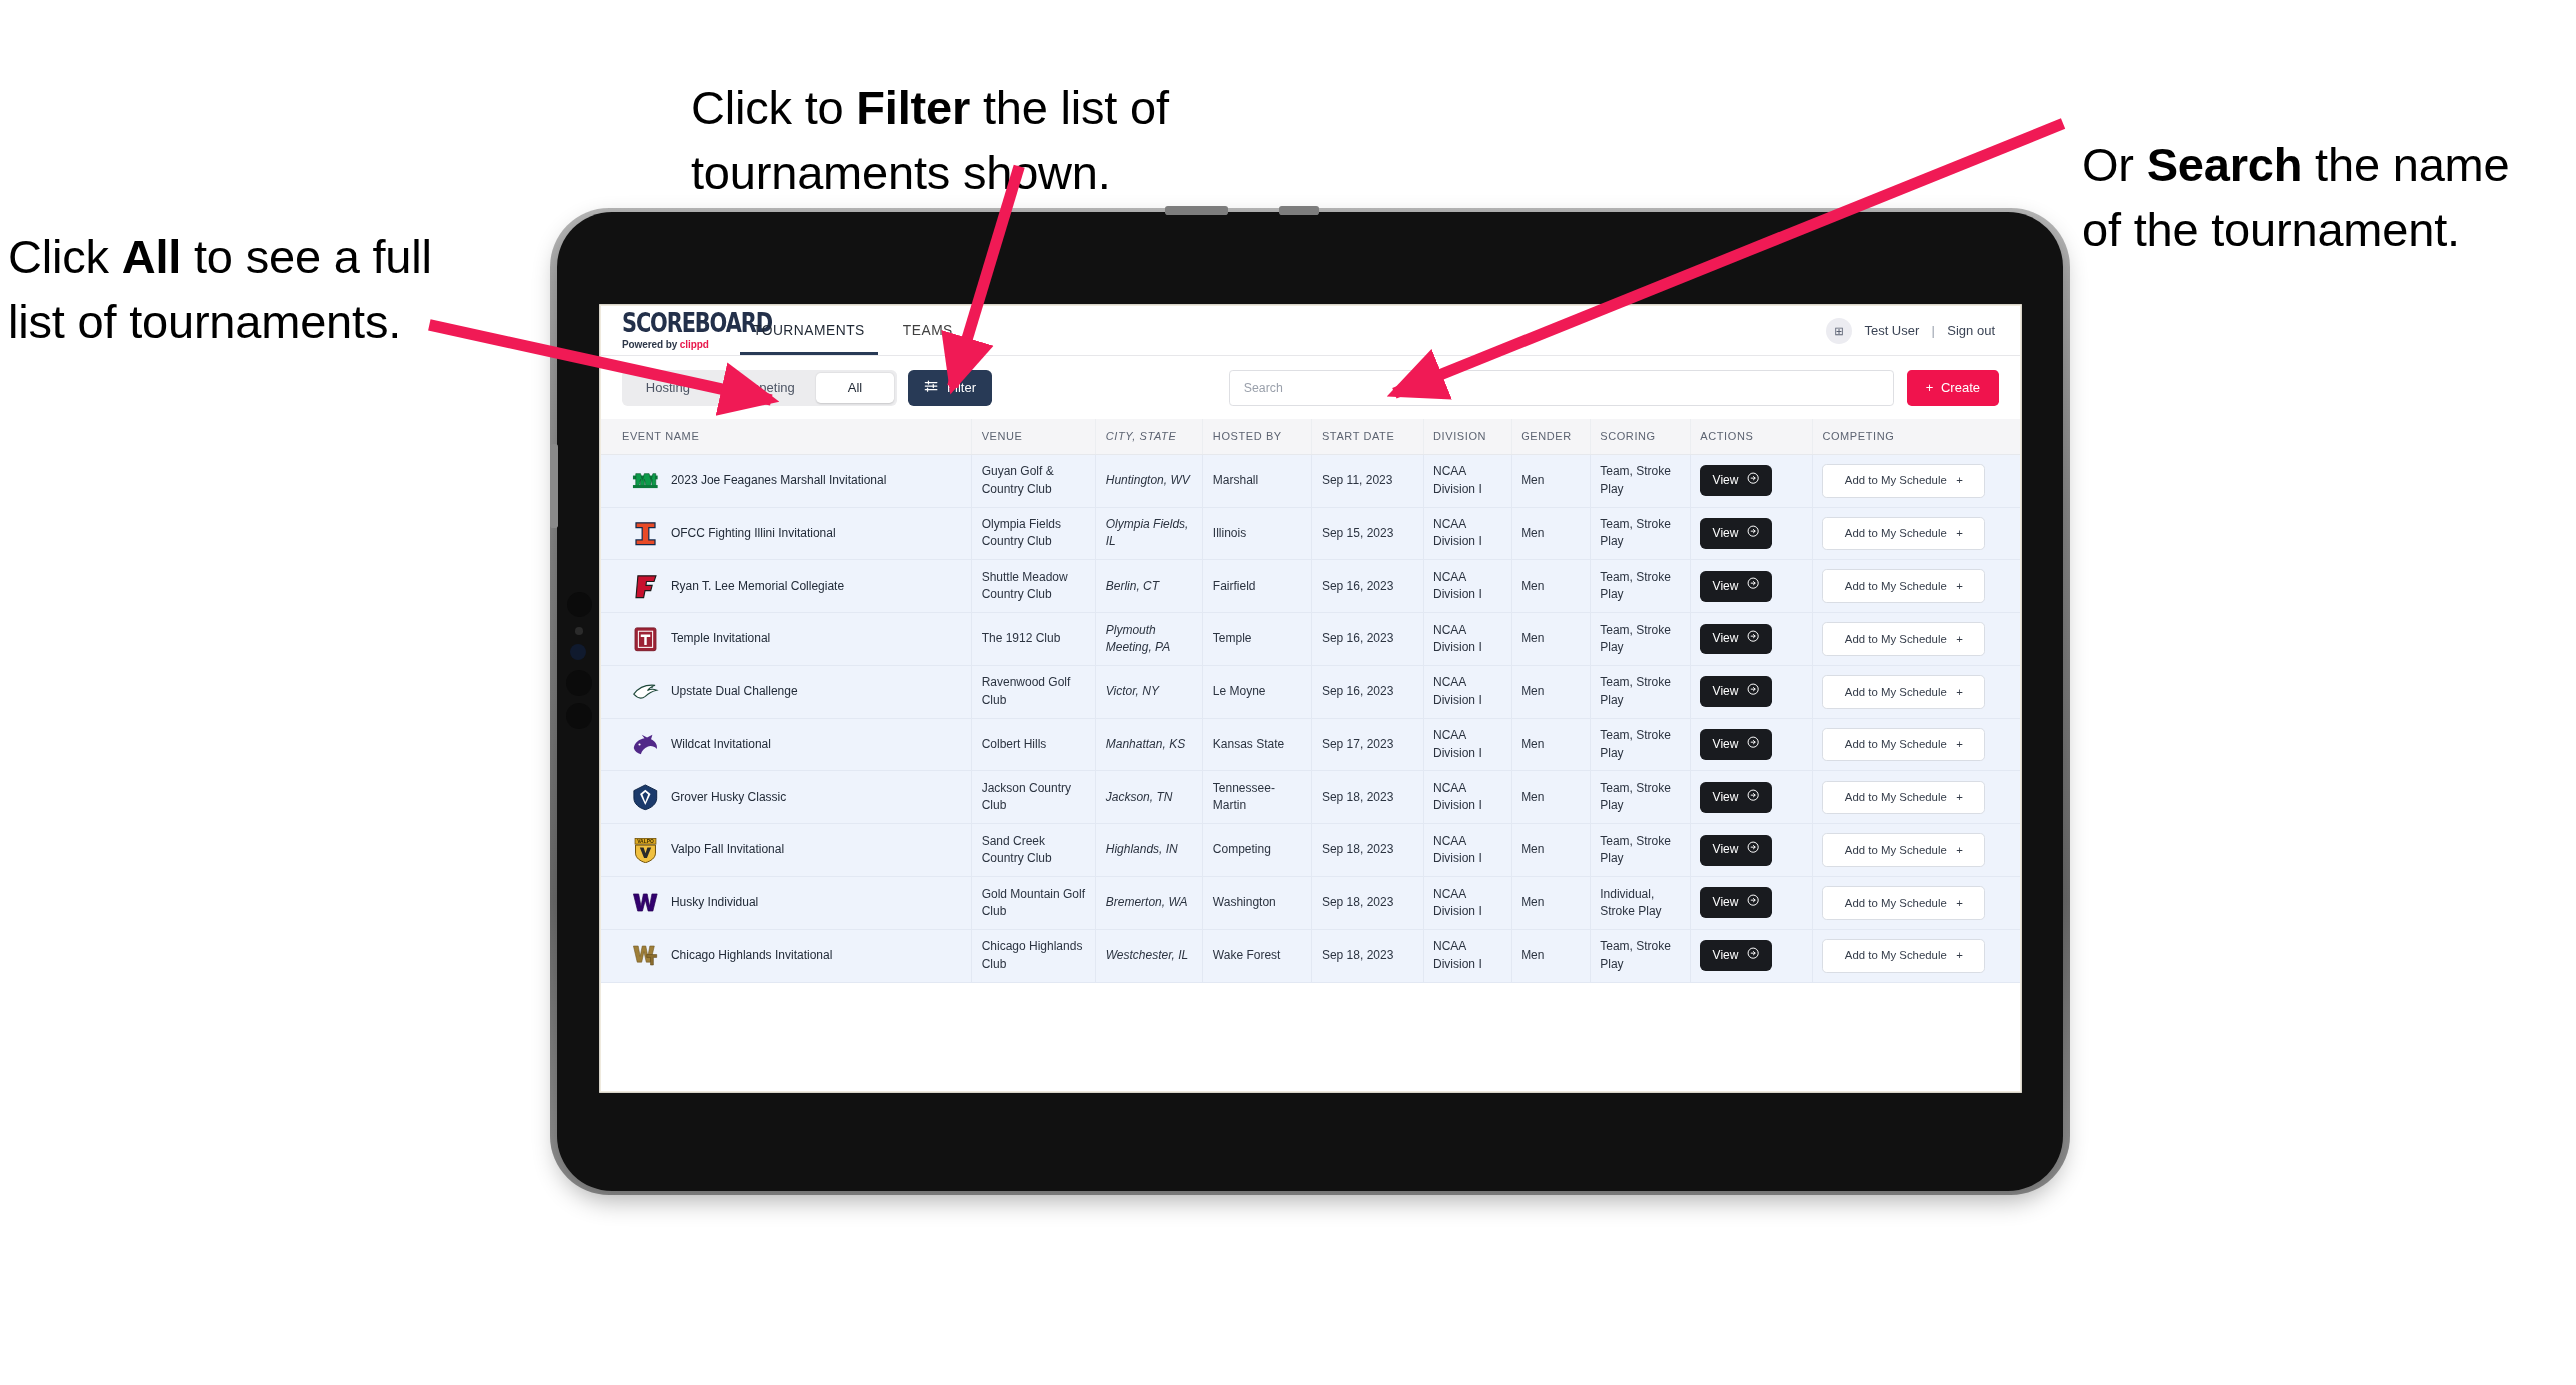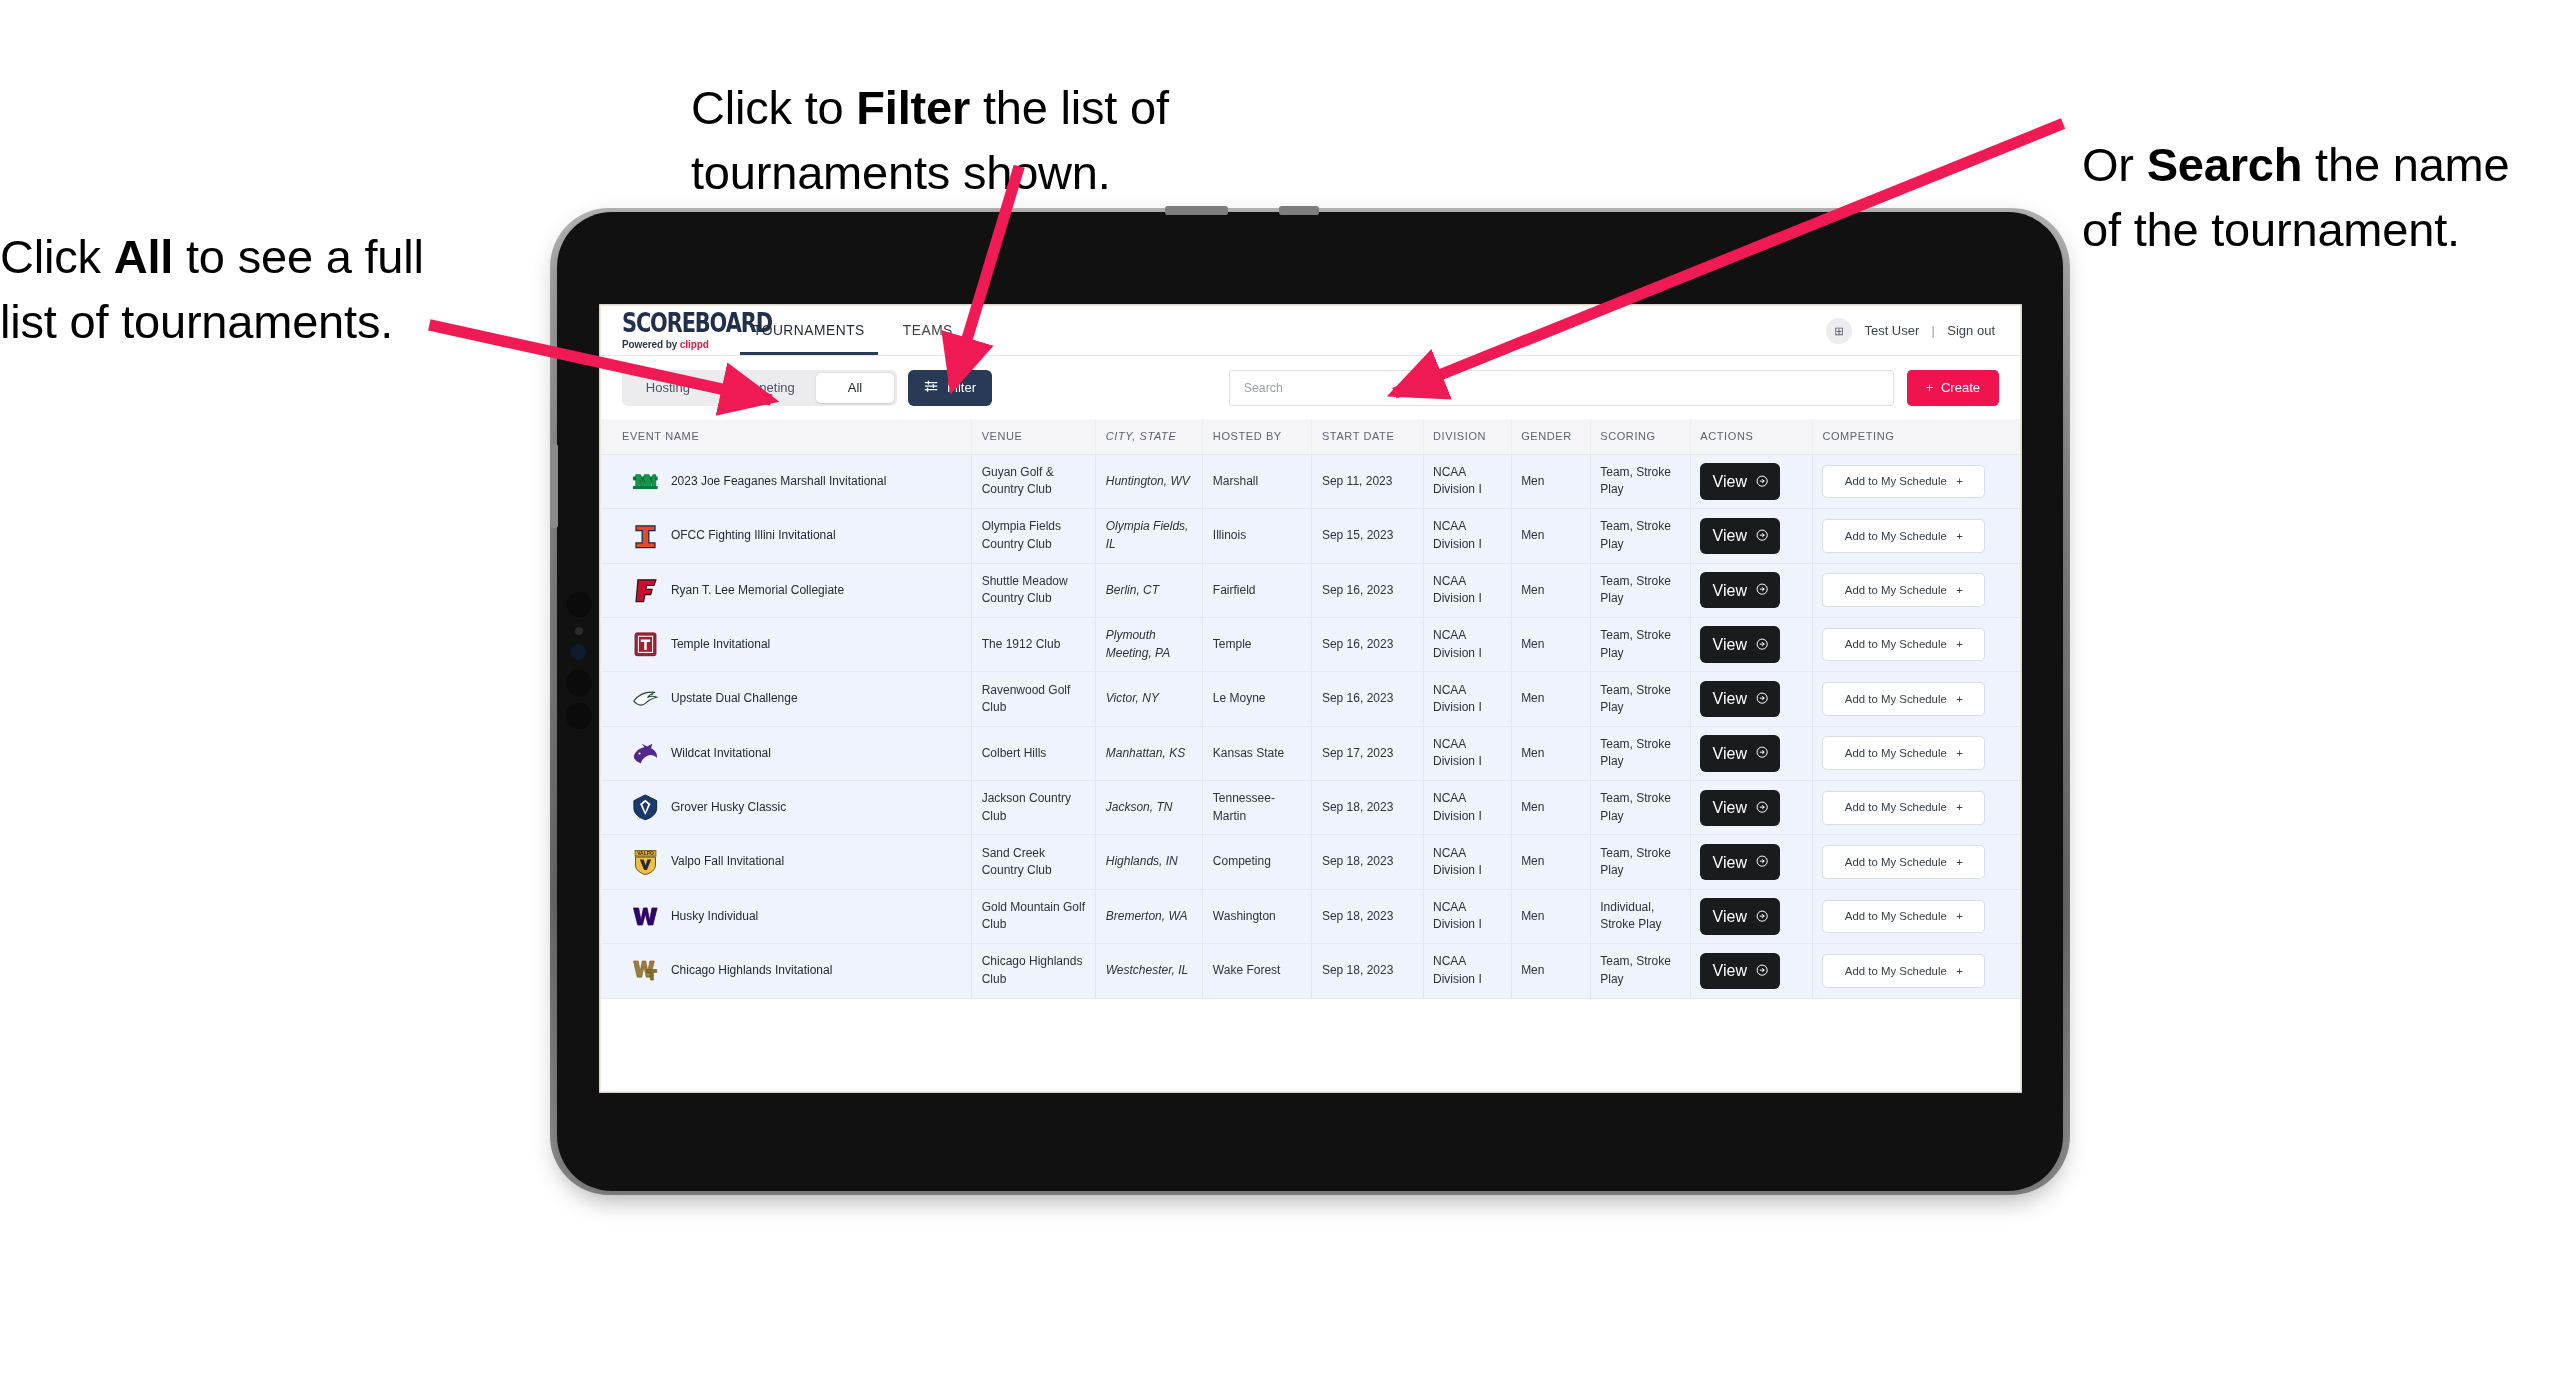--- a/index.html
+++ b/index.html
@@ -15,21 +15,21 @@
   .callout{
     position:absolute;
     color:#000000;
     font-size:47px;
     line-height:1.38;
     font-weight:400;
     letter-spacing:-0.2px;
     white-space:pre-line;
   }
   .callout b{font-weight:700;}
-  #callout-all{ left:0px; top:160px; width:446px; }
+  #callout-all{ left:8px; top:160px; width:446px; }
   #callout-filter{ left:691px; top:11.4px; width:684px; }
   #callout-search{ left:2082px; top:68px; width:446px; }
 
   .arrow-svg{position:absolute;left:0;top:0;width:2576px;height:1386px;pointer-events:none;}
 
   
   #tablet{
     position:absolute;
     left:557px; top:212px;
     width:1506px; height:979px;
@@ -157,21 +157,21 @@
   }
   #tbl tbody td:last-child{border-right:none;}
   #tbl tbody tr td:first-child{ padding-left:31px; }
   .ev-cell{display:flex;align-items:center;gap:12.3px;}
   .ev-logo{width:26.6px;height:26.6px;flex:0 0 26.6px;display:flex;align-items:center;justify-content:center;}
   .ev-logo svg{display:block;}
   .ev-name{font-size:12px;color:#222b38;}
   .view-btn{
     display:inline-flex;align-items:center;gap:8.5px;
     background:#191b1f;color:#fff;border-radius:5.7px;
-    padding:6.6px 12.3px;font-size:16px;cursor:pointer;
+    padding:6.6px 12.3px;font-size:12px;cursor:pointer;
   }
   .add-btn{
     display:inline-flex;align-items:center;justify-content:center;gap:9.5px;
     background:#fff;border:0.9px solid #d9dde4;border-radius:4.7px;color:#343c49;
     padding:7.6px 11.4px;font-size:11.4px;cursor:pointer;width:163px;box-sizing:border-box;
   }
   .c-venue{width:106px;} .c-city{width:89px;font-style:italic;} .c-host{width:91px;}
   .c-date{width:93px;} .c-div{width:70px;} .c-gender{width:61px;}
   .c-score{width:82px;} .c-actions{width:104px;} .c-comp{width:190px;}
 </style>

